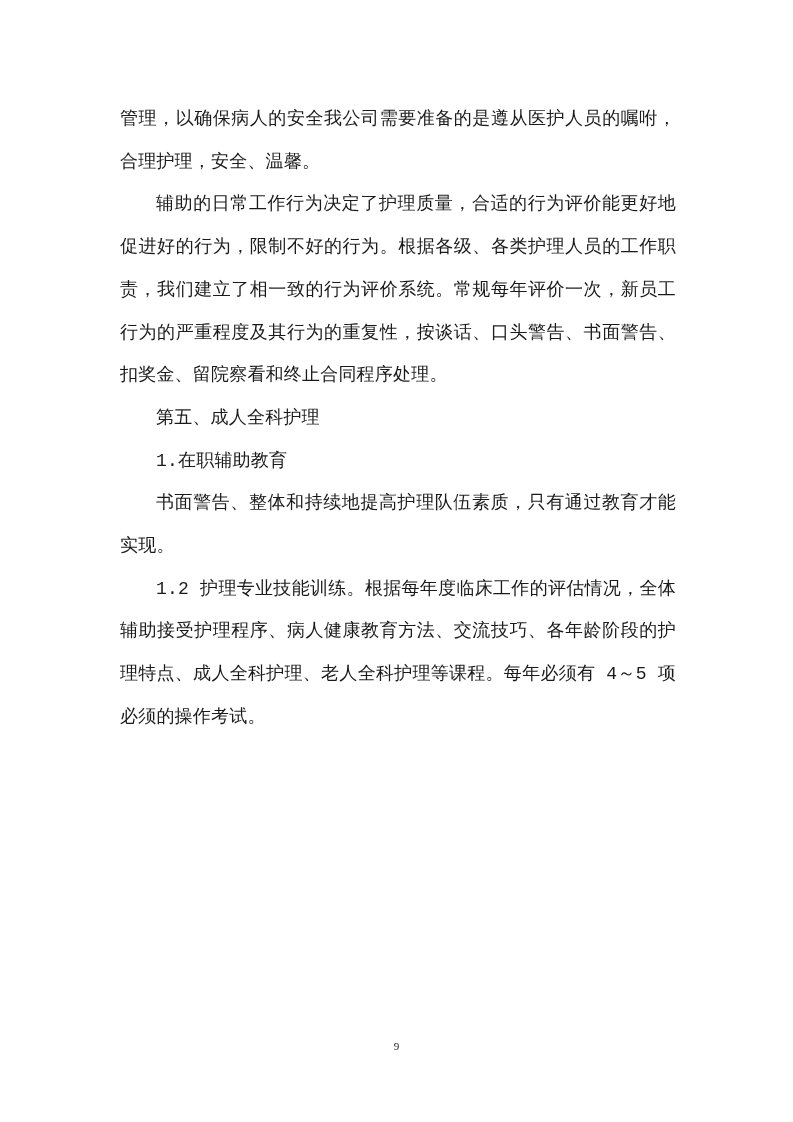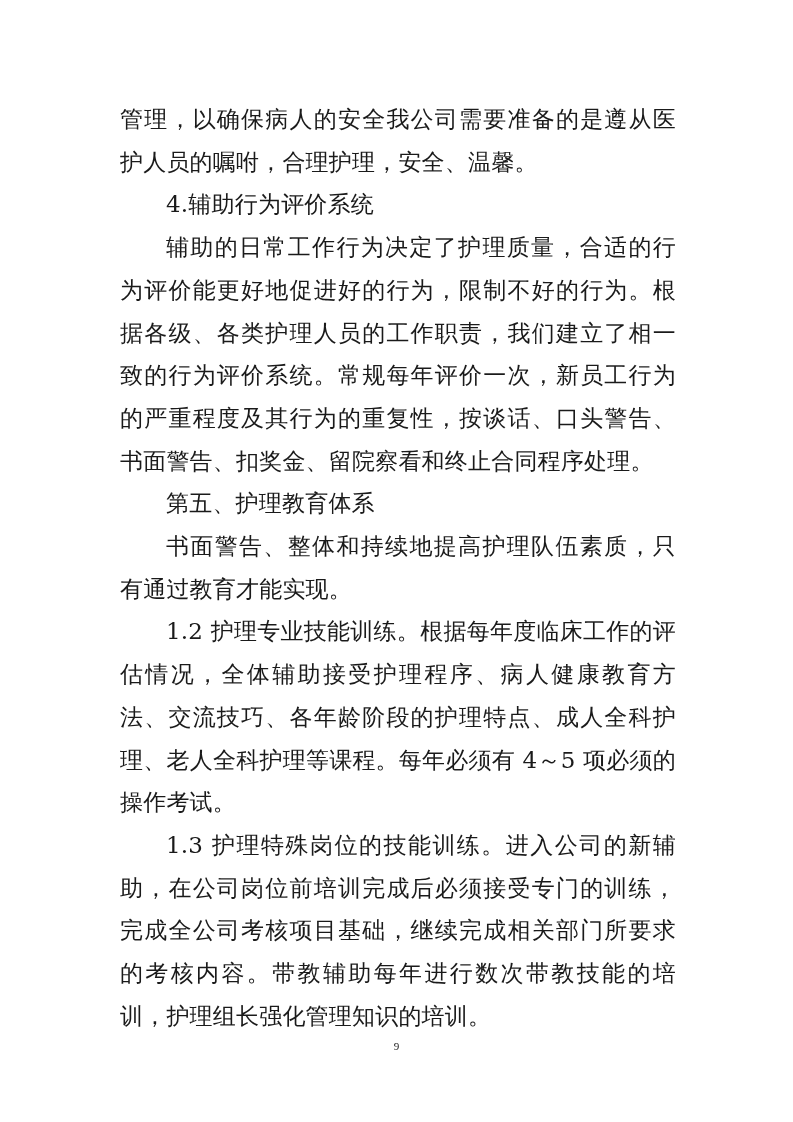--- a/index.html
+++ b/index.html
@@ -24,26 +24,27 @@
       background: #ffffff;
     }
     .content {
       position: absolute;
       left: 120px;
       top: 98px;
       width: 556px;
     }
     .para {
       margin: 0;
-      font-size: 23px;
+      font-size: 18px;
       line-height: 42.7px;
       text-align: justify;
       text-justify: inter-ideograph;
       letter-spacing: 0.2px;
       word-break: break-all;
+      font-family: Liberation Mono, monospace;
     }
     .indent {
       text-indent: 2em;
     }
     .page-number {
       position: absolute;
       left: 0;
       width: 793px;
       top: 1040px;
       text-align: center;
@@ -51,21 +52,20 @@
       font-family: "Liberation Serif", "DejaVu Serif", serif;
       color: #222;
     }
   </style>
 </head>
 <body>
 
 <div class="page">
   <div class="content">
     <p class="para">管理，以确保病人的安全我公司需要准备的是遵从医护人员的嘱咐，合理护理，安全、温馨。</p>
-    <p class="para indent">4.辅助行为评价系统</p>
     <p class="para indent">辅助的日常工作行为决定了护理质量，合适的行为评价能更好地促进好的行为，限制不好的行为。根据各级、各类护理人员的工作职责，我们建立了相一致的行为评价系统。常规每年评价一次，新员工行为的严重程度及其行为的重复性，按谈话、口头警告、书面警告、扣奖金、留院察看和终止合同程序处理。</p>
-    <p class="para indent">第五、护理教育体系</p>
+    <p class="para indent">第五、成人全科护理</p>
+    <p class="para indent">1.在职辅助教育</p>
     <p class="para indent">书面警告、整体和持续地提高护理队伍素质，只有通过教育才能实现。</p>
     <p class="para indent">1.2 护理专业技能训练。根据每年度临床工作的评估情况，全体辅助接受护理程序、病人健康教育方法、交流技巧、各年龄阶段的护理特点、成人全科护理、老人全科护理等课程。每年必须有 4～5 项必须的操作考试。</p>
-    <p class="para indent">1.3 护理特殊岗位的技能训练。进入公司的新辅助，在公司岗位前培训完成后必须接受专门的训练，完成全公司考核项目基础，继续完成相关部门所要求的考核内容。带教辅助每年进行数次带教技能的培训，护理组长强化管理知识的培训。</p>
   </div>
   <div class="page-number">9</div>
 </div>
 
 </body></html>

